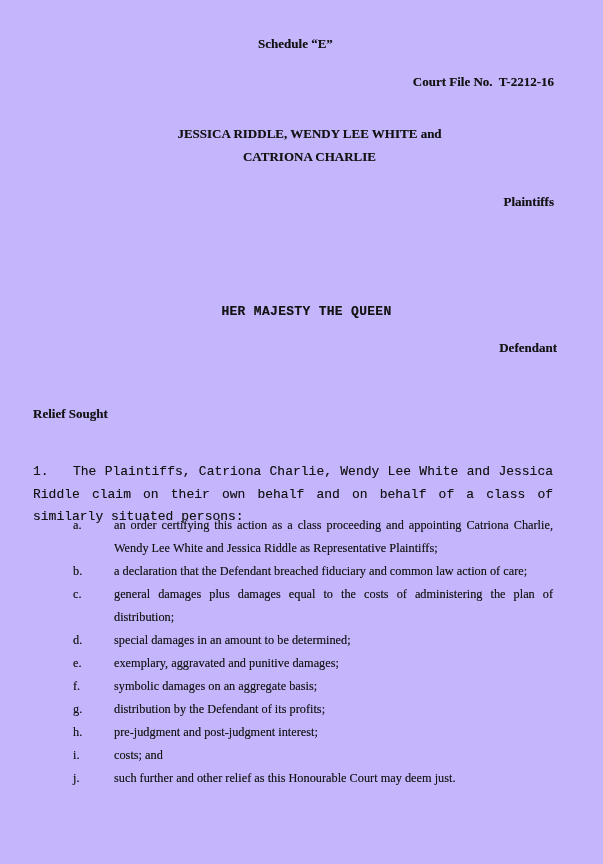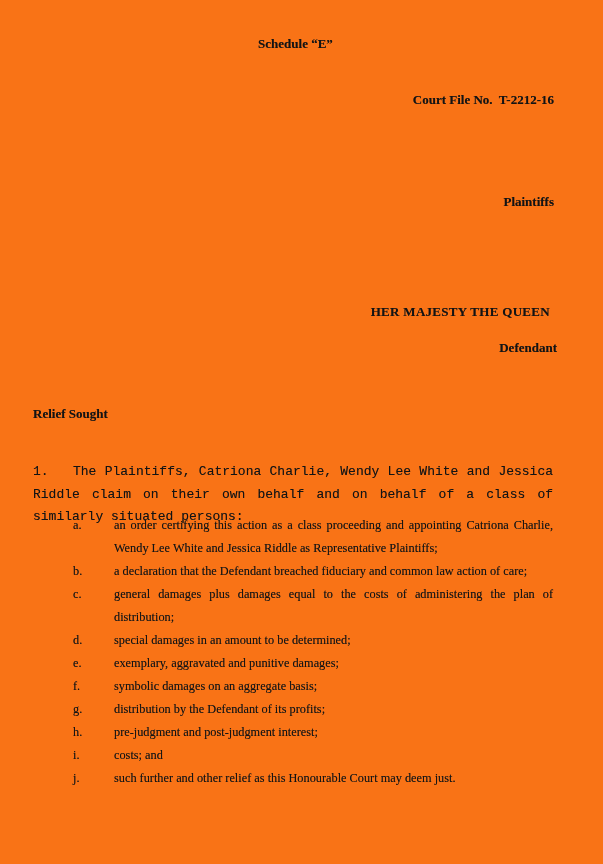--- a/index.html
+++ b/index.html
@@ -4,63 +4,64 @@
 <style>
   * { box-sizing: border-box; margin: 0; padding: 0; }
   html, body { background: #e8e8e8; }
   body { font-family: "Liberation Serif", serif; }
 
   .page {
     position: relative;
     width: 603px;
     height: 864px;
     margin: 0 auto;
-    background: #f97316;
+    background: #c4b5fd;
     color: #131313;
     overflow: hidden;
     text-shadow: 0 0 0.5px rgba(45,45,45,0.55);
   }
 
   .abs { position: absolute; left: 33px; width: 517px; }
 
   .bold { font-weight: bold; font-size: 13px; }
 
   .schedule-label {
     top: 36px;
     text-align: center;
     padding-left: 8px;
   }
 
   .right-align {
     width: 521px;
     text-align: right;
   }
 
-  .court-file { top: 92px; }
+  .court-file { top: 74px; }
 
   .party-names {
     top: 122px;
     text-align: center;
     padding-left: 36px;
     line-height: 23px;
   }
 
   .plaintiffs-role { top: 194px; }
 
   .conjunction {
     top: 239px;
     text-align: center;
     padding-left: 36px;
   }
 
   .defendant-name {
     top: 304px;
-    text-align: right;
+    text-align: center;
     padding-left: 30px;
     letter-spacing: 0.3px;
+    font-family: Liberation Mono, monospace;
   }
 
   .defendant-role { top: 340px; width: 524px; }
 
   .section-heading { top: 406px; }
 
   .para {
     top: 461px;
     width: 520px;
     font-size: 13px;
@@ -91,20 +92,24 @@
 </style>
 </head>
 <body>
 
 <div class="page">
 
   <div class="abs bold schedule-label">Schedule “E”</div>
 
   <div class="abs bold right-align court-file">Court File No.&nbsp; T-2212-16</div>
 
+  <div class="abs bold party-names">
+    <div>JESSICA RIDDLE, WENDY LEE WHITE and</div>
+    <div>CATRIONA CHARLIE</div>
+  </div>
 
   <div class="abs bold right-align plaintiffs-role">Plaintiffs</div>
 
 
   <div class="abs bold defendant-name">HER MAJESTY THE QUEEN</div>
 
   <div class="abs bold right-align defendant-role">Defendant</div>
 
   <div class="abs bold section-heading">Relief Sought</div>
 

